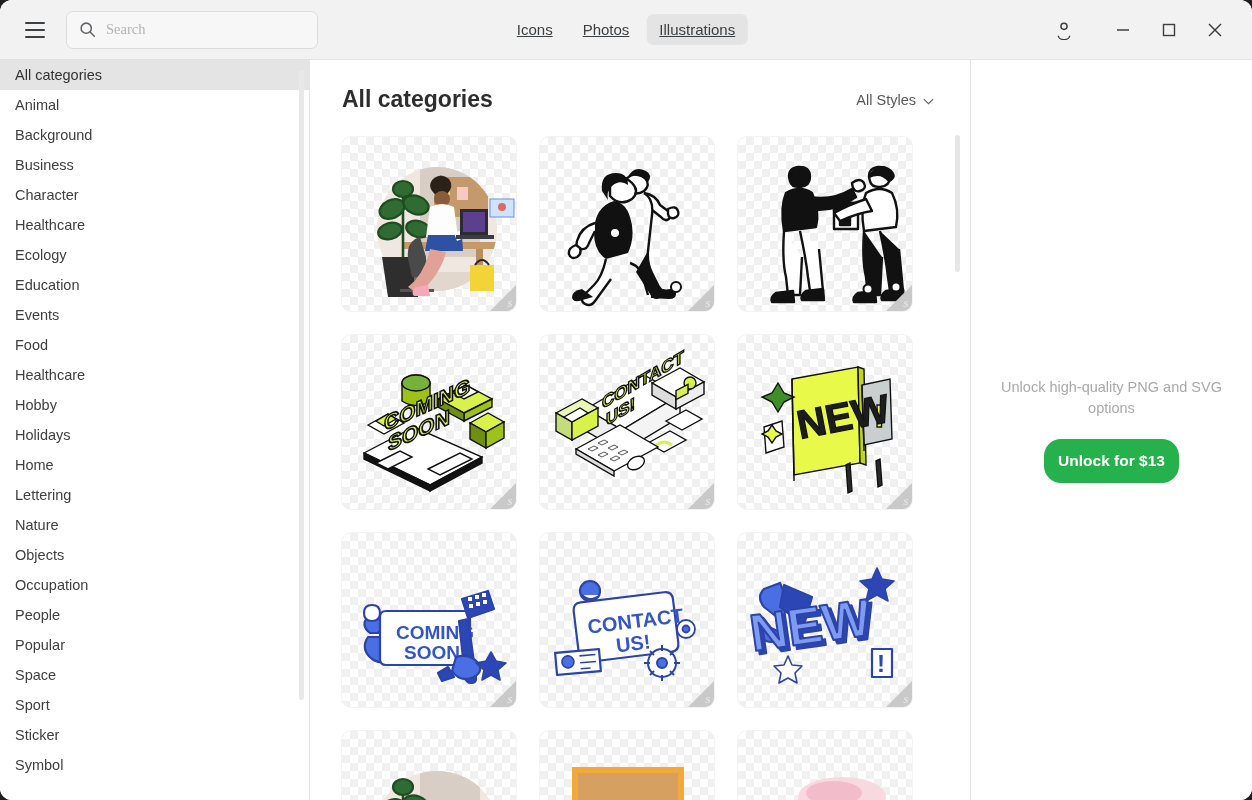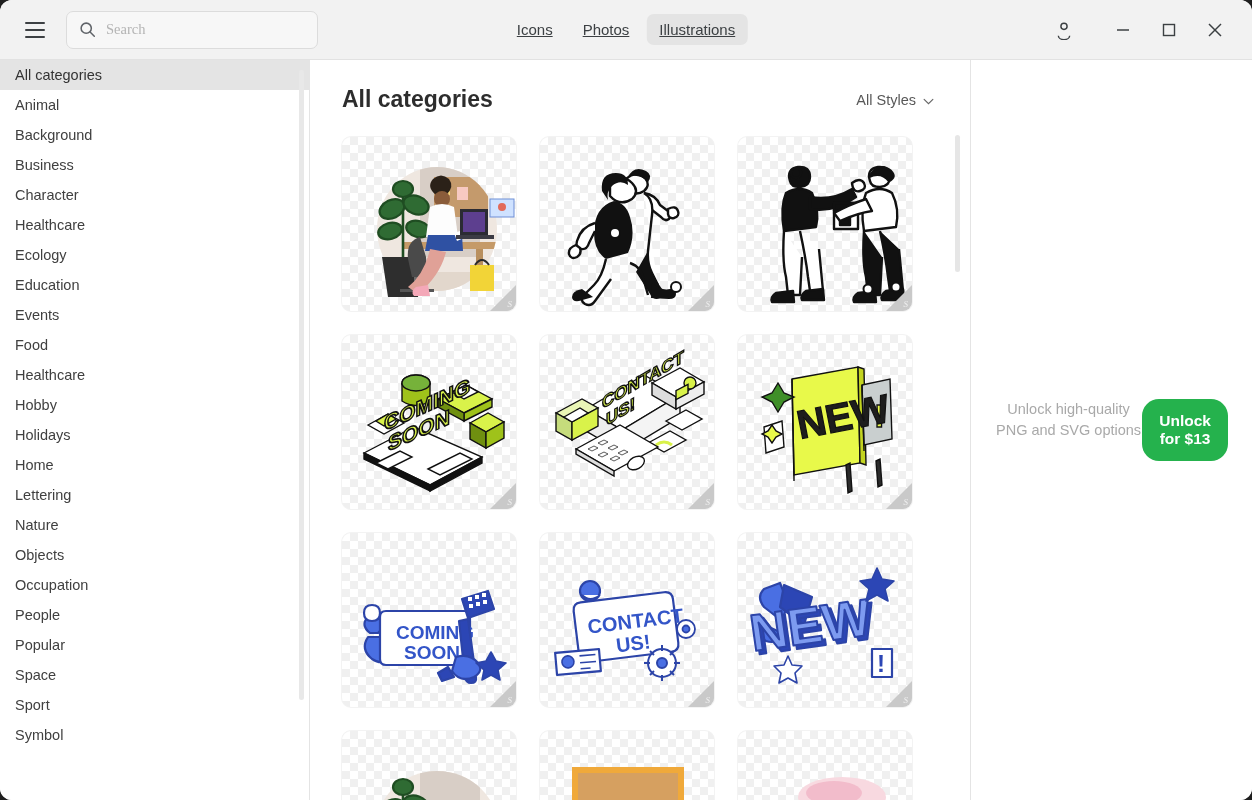--- a/index.html
+++ b/index.html
@@ -230,21 +230,21 @@
     border-radius: 3px;
   }
 
   
   .rightpanel {
     flex: 0 0 282px;
     width: 282px;
     background: #ffffff;
     border-left: 1px solid #e4e4e4;
     display: flex;
-    flex-direction: row;
+    flex-direction: column;
     align-items: center;
     justify-content: center;
     padding: 0 24px;
   }
   .unlock-text {
     font-size: 14.5px;
     color: #a9a9a9;
     text-align: center;
     line-height: 1.45;
     margin-bottom: 20px;
@@ -334,20 +334,21 @@
       <div class="cat">Holidays</div>
       <div class="cat">Home</div>
       <div class="cat">Lettering</div>
       <div class="cat">Nature</div>
       <div class="cat">Objects</div>
       <div class="cat">Occupation</div>
       <div class="cat">People</div>
       <div class="cat">Popular</div>
       <div class="cat">Space</div>
       <div class="cat">Sport</div>
+      <div class="cat">Sticker</div>
       <div class="cat">Symbol</div>
       <div class="sb-thumb"></div>
     </div>
 
     <div class="main">
       <div class="main-head">
         <div class="main-title">All categories</div>
         <div class="styles-select">
           <span>All Styles</span>
           <span>

